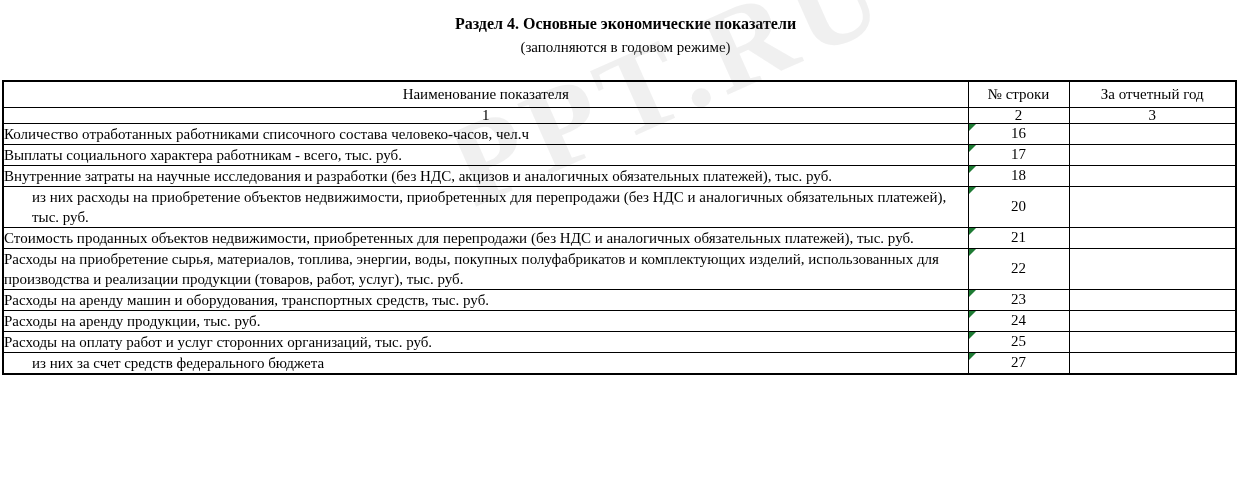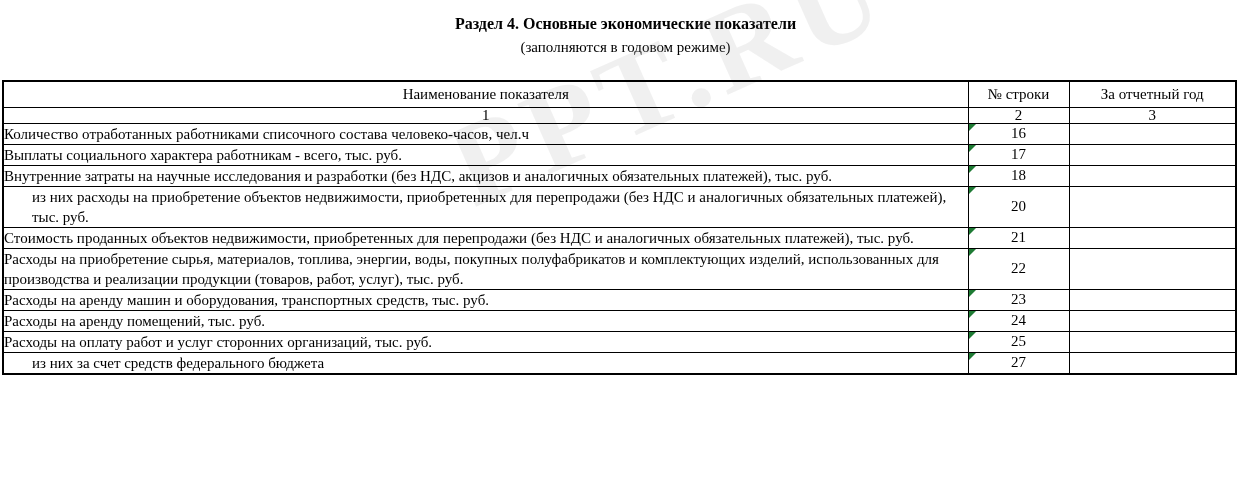--- a/index.html
+++ b/index.html
@@ -146,21 +146,21 @@
     <td class="name-cell">Расходы на приобретение сырья, материалов, топлива, энергии, воды, покупных полуфабрикатов и комплектующих изделий, использованных для производства и реализации продукции (товаров, работ, услуг), тыс. руб.</td>
     <td class="line-cell"><span class="corner-marker"></span><span class="line-no">22</span></td>
     <td class="value-cell"></td>
   </tr>
         <tr>
     <td class="name-cell">Расходы на аренду машин и оборудования, транспортных средств, тыс. руб.</td>
     <td class="line-cell"><span class="corner-marker"></span><span class="line-no">23</span></td>
     <td class="value-cell"></td>
   </tr>
         <tr>
-    <td class="name-cell">Расходы на аренду помещений, тыс. руб.</td>
+    <td class="name-cell">Расходы на аренду продукции, тыс. руб.</td>
     <td class="line-cell"><span class="corner-marker"></span><span class="line-no">24</span></td>
     <td class="value-cell"></td>
   </tr>
         <tr>
     <td class="name-cell">Расходы на оплату работ и услуг сторонних организаций, тыс. руб.</td>
     <td class="line-cell"><span class="corner-marker"></span><span class="line-no">25</span></td>
     <td class="value-cell"></td>
   </tr>
         <tr>
     <td class="name-cell indent">из них за счет средств федерального бюджета</td>

